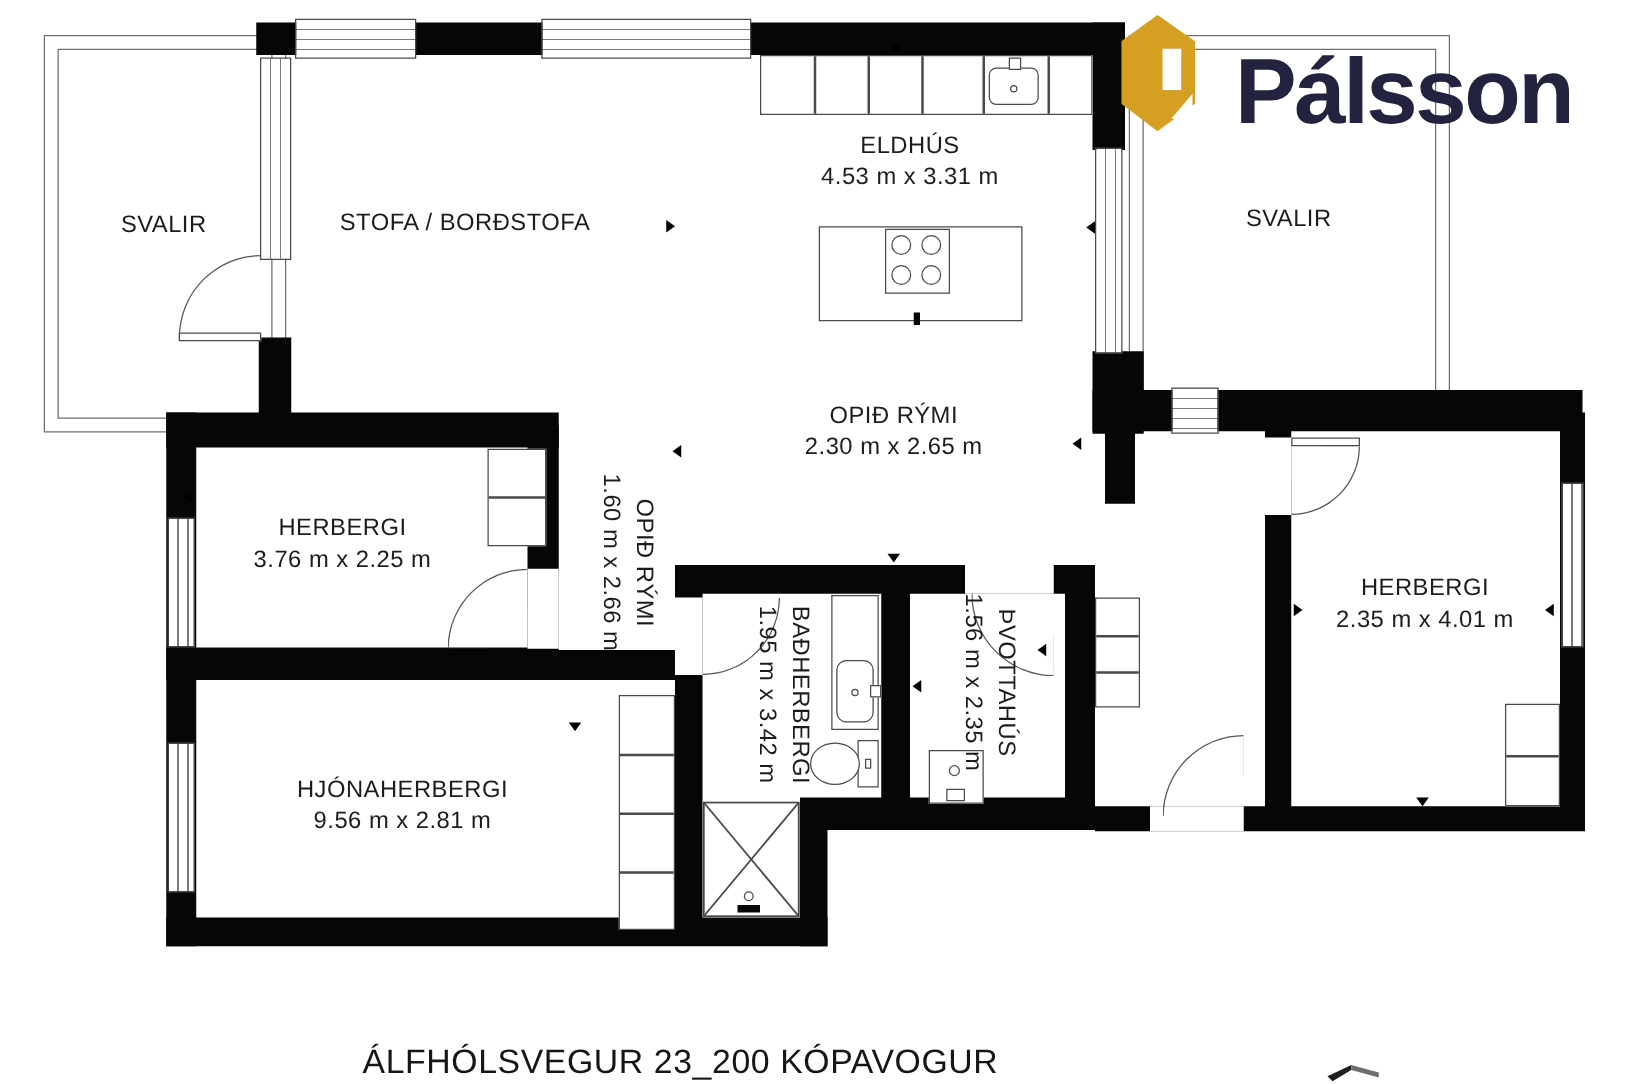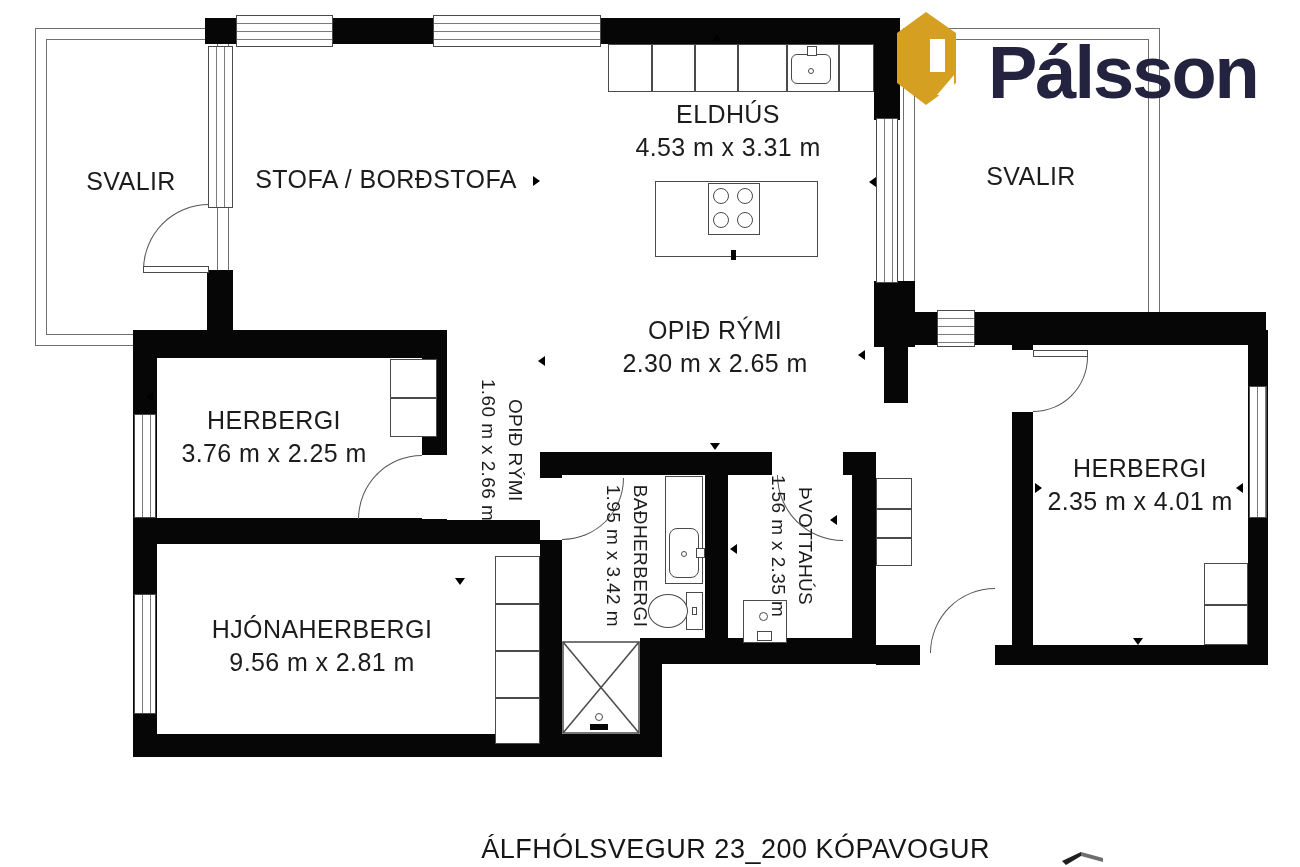--- a/index.html
+++ b/index.html
@@ -12,33 +12,33 @@
   .gap{position:absolute;background:#fff;}
   .win-h{position:absolute;border:1px solid #4a4a4a;box-sizing:border-box;
          background:repeating-linear-gradient(to bottom,#fff 0 7px,#7a7a7a 7px 8px);}
   .win-v{position:absolute;border:1px solid #4a4a4a;box-sizing:border-box;
          background:repeating-linear-gradient(to right,#fff 0 7px,#7a7a7a 7px 8px);}
   .arc{position:absolute;box-sizing:border-box;}
   .arc-tl{border-top:1.5px solid #555;border-left:1.5px solid #555;border-top-left-radius:100% 100%;}
   .arc-bl{border-bottom:1.5px solid #555;border-left:1.5px solid #555;border-bottom-left-radius:100% 100%;}
   .arc-br{border-bottom:1.5px solid #555;border-right:1.5px solid #555;border-bottom-right-radius:100% 100%;}
   .ring{position:absolute;border:1.5px solid #4a4a4a;border-radius:50%;background:#fff;box-sizing:border-box;}
-  .lbl{position:absolute;transform:translate(-50%,-50%);text-align:center;font-size:25px;
+  .lbl{position:absolute;transform:translate(-50%,-50%);text-align:center;font-size:19px;
        letter-spacing:.4px;color:#1c1c1c;white-space:nowrap;line-height:1.3;}
   .lbl-v{position:absolute;transform:translate(-50%,-50%);writing-mode:vertical-rl;
          text-align:center;font-size:19px;letter-spacing:.4px;color:#1c1c1c;
          white-space:nowrap;line-height:1.4;}
   .tri{position:absolute;width:0;height:0;border:5px solid transparent;}
   .tri-r{border-left:7px solid #000;border-right-width:0;}
   .tri-l{border-right:7px solid #000;border-left-width:0;}
   .tri-u{border-bottom:7px solid #000;border-top-width:0;}
   .tri-d{border-top:7px solid #000;border-bottom-width:0;}
   .brand-text{position:absolute;left:988px;top:30px;font-weight:700;font-size:74px;
               color:#23233f;letter-spacing:-2px;}
-  .address{position:absolute;left:290px;top:834px;width:700px;text-align:right;
+  .address{position:absolute;left:290px;top:834px;width:700px;text-align:left;
            font-size:27px;color:#161616;letter-spacing:.5px;}
 </style>
 </head>
 <body>
 
 <div id="plan">
 
   <div class="thin" style="left:35px;top:28px;width:194px;height:318px"></div>
   <div class="thin" style="left:46px;top:39px;width:172px;height:296px"></div>
   <div class="thin" style="left:903px;top:28px;width:257px;height:292px"></div>
@@ -148,21 +148,21 @@
   <div class="tri tri-l" style="left:730px;top:544px"></div>
   <div class="tri tri-l" style="left:830px;top:515px"></div>
   <div class="tri tri-r" style="left:1035px;top:483px"></div>
   <div class="tri tri-l" style="left:1236px;top:483px"></div>
   <div class="tri tri-d" style="left:1133px;top:638px"></div>
   <div class="tri tri-d" style="left:455px;top:578px"></div>
 
   <div class="lbl" style="left:131px;top:181px">
     <div>SVALIR</div>
   </div>
-  <div class="lbl" style="left:386px;top:179px">
+  <div class="lbl" style="left:372px;top:179px">
     <div>STOFA / BORÐSTOFA</div>
   </div>
   <div class="lbl" style="left:728px;top:130px">
     <div>ELDHÚS</div>
     <div>4.53 m x 3.31 m</div>
   </div>
   <div class="lbl" style="left:1031px;top:176px">
     <div>SVALIR</div>
   </div>
   <div class="lbl" style="left:715px;top:346px">

